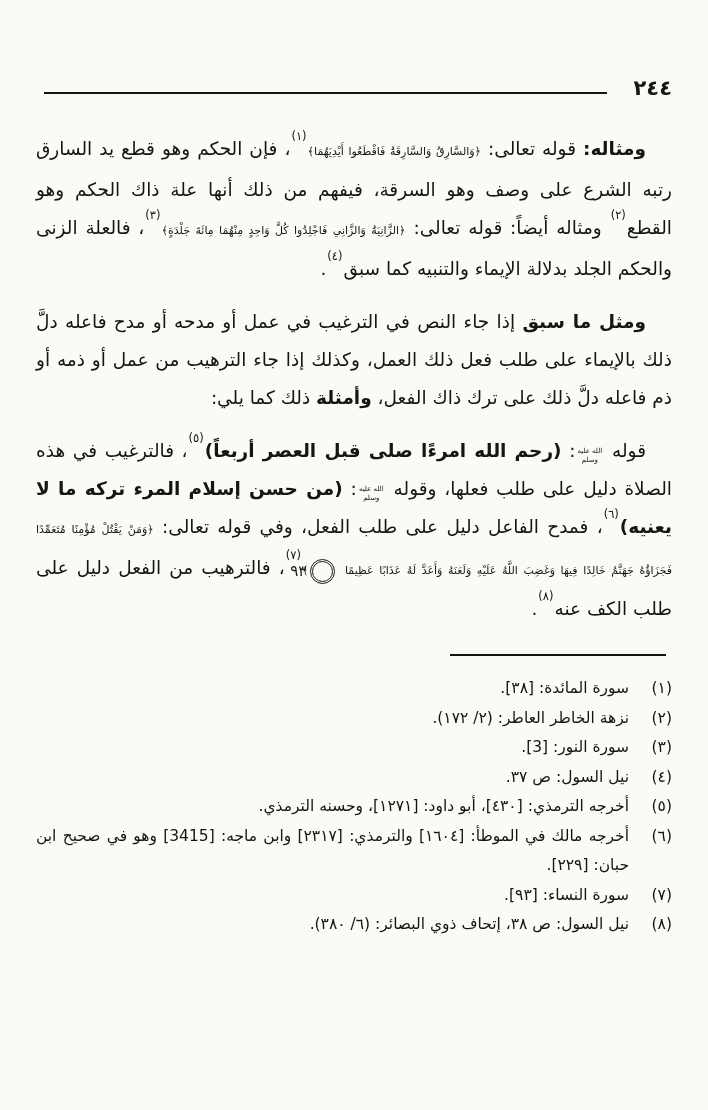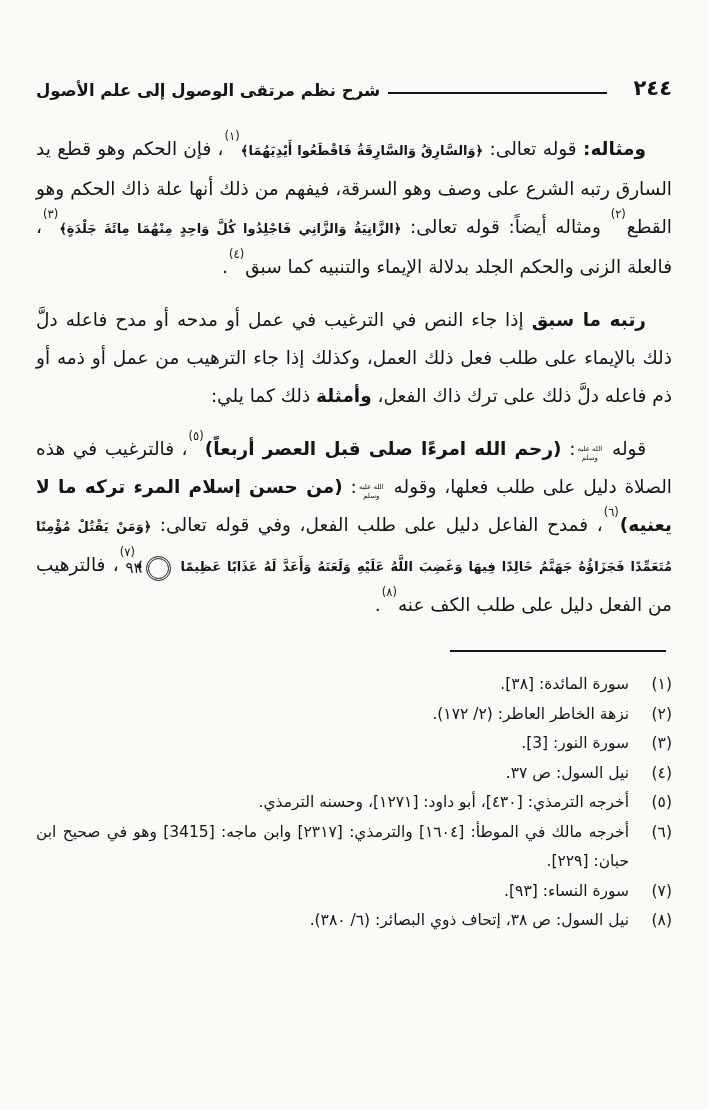--- a/index.html
+++ b/index.html
@@ -28,21 +28,21 @@
     flex:1;
     border-bottom:2px solid #131313;
     margin:0 10px 6px 8px;
   }
   .book-title{font-size:16.5px;white-space:nowrap;}
   
   .body-text{font-size:18.5px;line-height:38px;text-align:justify;}
   .body-text p{margin:0 0 15px 0;text-indent:26px;}
   .lead-bold,.bold{font-weight:bold;}
   .hadith{font-weight:bold;margin-top:33px;}
-  .quran{font-size:13px;font-weight:bold;}
+  .quran{font-size:11px;font-weight:normal;}
   sup.fn{
     font-size:11.5px;
     line-height:0;
     position:relative;
     top:-8px;
     font-weight:normal;
     margin:0 1px;
   }
   .saw{
     display:inline-block;
@@ -84,31 +84,30 @@
   .fn-text{flex:1;text-align:justify;}
 </style>
 </head>
 <body>
 
 <div class="page">
 
   <header class="page-header">
     <span class="page-number">٢٤٤</span>
     <span class="header-rule"></span>
-    <span class="book-title">شرح نظم مرتقى الوصول إلى علم الأصول</span>
   </header>
 
   <main class="body-text">
 
     <p>
       <span class="lead-bold">ومثاله:</span><span class="run"> قوله تعالى: </span><span class="quran">﴿وَالسَّارِقُ وَالسَّارِقَةُ فَاقْطَعُوا أَيْدِيَهُمَا﴾</span><sup class="fn">(١)</sup><span class="run">، فإن الحكم وهو قطع يد السارق رتبه الشرع على وصف وهو السرقة، فيفهم من ذلك أنها علة ذاك الحكم وهو القطع</span><sup class="fn">(٢)</sup><span class="run"> ومثاله أيضاً: قوله تعالى: </span><span class="quran">﴿الزَّانِيَةُ وَالزَّانِي فَاجْلِدُوا كُلَّ وَاحِدٍ مِنْهُمَا مِائَةَ جَلْدَةٍ﴾</span><sup class="fn">(٣)</sup><span class="run">، فالعلة الزنى والحكم الجلد بدلالة الإيماء والتنبيه كما سبق</span><sup class="fn">(٤)</sup><span class="run">.</span>
     </p>
 
     <p>
-      <span class="lead-bold">رتبه ما سبق</span><span class="run"> إذا جاء النص في الترغيب في عمل أو مدحه أو مدح فاعله دلَّ ذلك بالإيماء على طلب فعل ذلك العمل، وكذلك إذا جاء الترهيب من عمل أو ذمه أو ذم فاعله دلَّ ذلك على ترك ذاك الفعل، </span><span class="bold">وأمثلة</span><span class="run"> ذلك كما يلي:</span>
+      <span class="lead-bold">ومثل ما سبق</span><span class="run"> إذا جاء النص في الترغيب في عمل أو مدحه أو مدح فاعله دلَّ ذلك بالإيماء على طلب فعل ذلك العمل، وكذلك إذا جاء الترهيب من عمل أو ذمه أو ذم فاعله دلَّ ذلك على ترك ذاك الفعل، </span><span class="bold">وأمثلة</span><span class="run"> ذلك كما يلي:</span>
     </p>
 
     <p>
       <span class="run">قوله </span><span class="saw">صلى الله عليه وسلم</span><span class="run">: </span><span class="hadith">(رحم الله امرءًا صلى قبل العصر أربعاً)</span><sup class="fn">(٥)</sup><span class="run">، فالترغيب في هذه الصلاة دليل على طلب فعلها، وقوله </span><span class="saw">صلى الله عليه وسلم</span><span class="run">: </span><span class="hadith">(من حسن إسلام المرء تركه ما لا يعنيه)</span><sup class="fn">(٦)</sup><span class="run">، فمدح الفاعل دليل على طلب الفعل، وفي قوله تعالى: </span><span class="quran">﴿وَمَنْ يَقْتُلْ مُؤْمِنًا مُتَعَمِّدًا فَجَزَاؤُهُ جَهَنَّمُ خَالِدًا فِيهَا وَغَضِبَ اللَّهُ عَلَيْهِ وَلَعَنَهُ وَأَعَدَّ لَهُ عَذَابًا عَظِيمًا </span><span class="ayah">٩٣</span><span class="quran">﴾</span><sup class="fn">(٧)</sup><span class="run">، فالترهيب من الفعل دليل على طلب الكف عنه</span><sup class="fn">(٨)</sup><span class="run">.</span>
     </p>
 
   </main>
 
   <div class="footnote-sep"></div>
 

